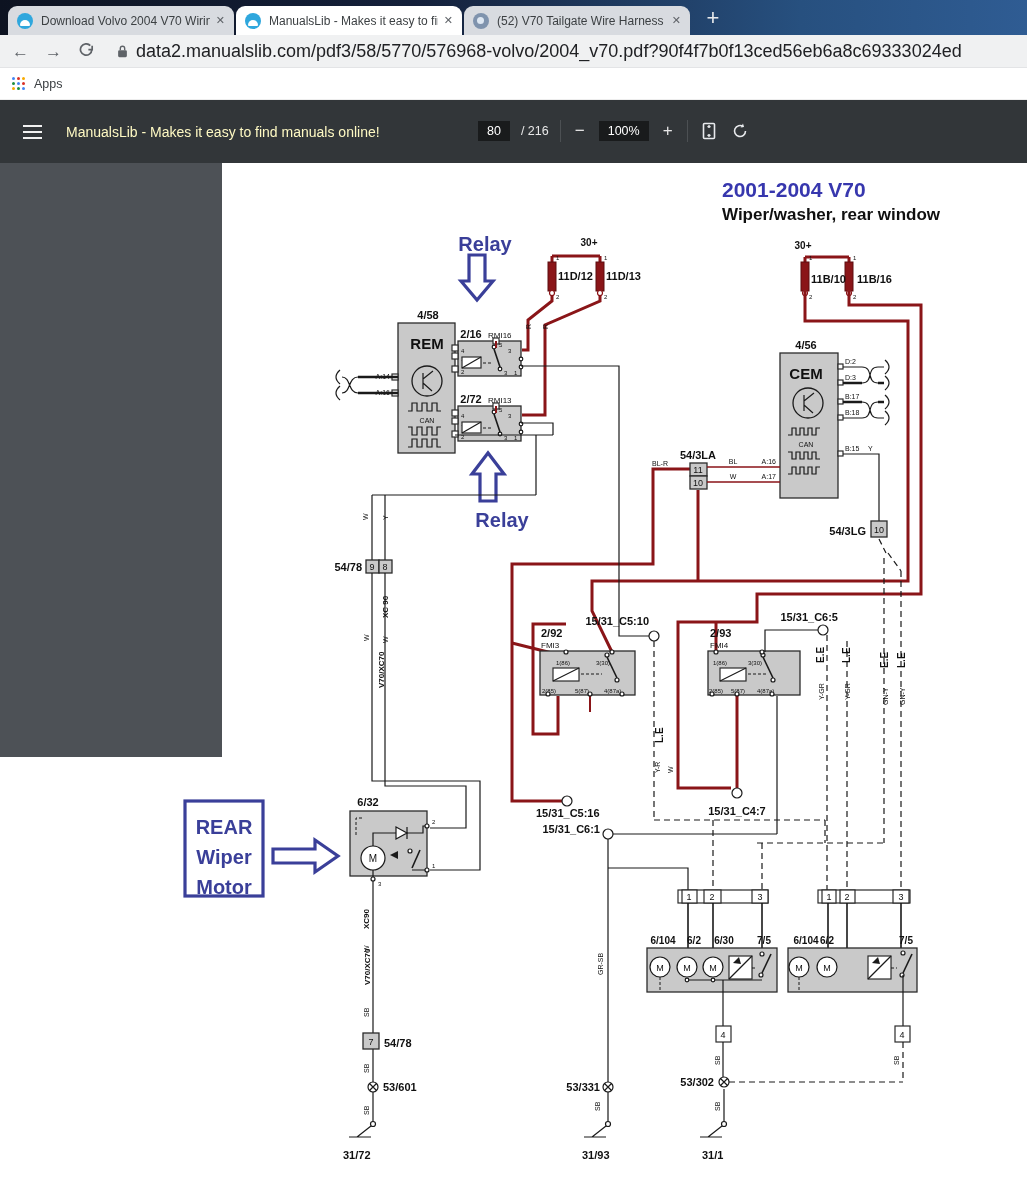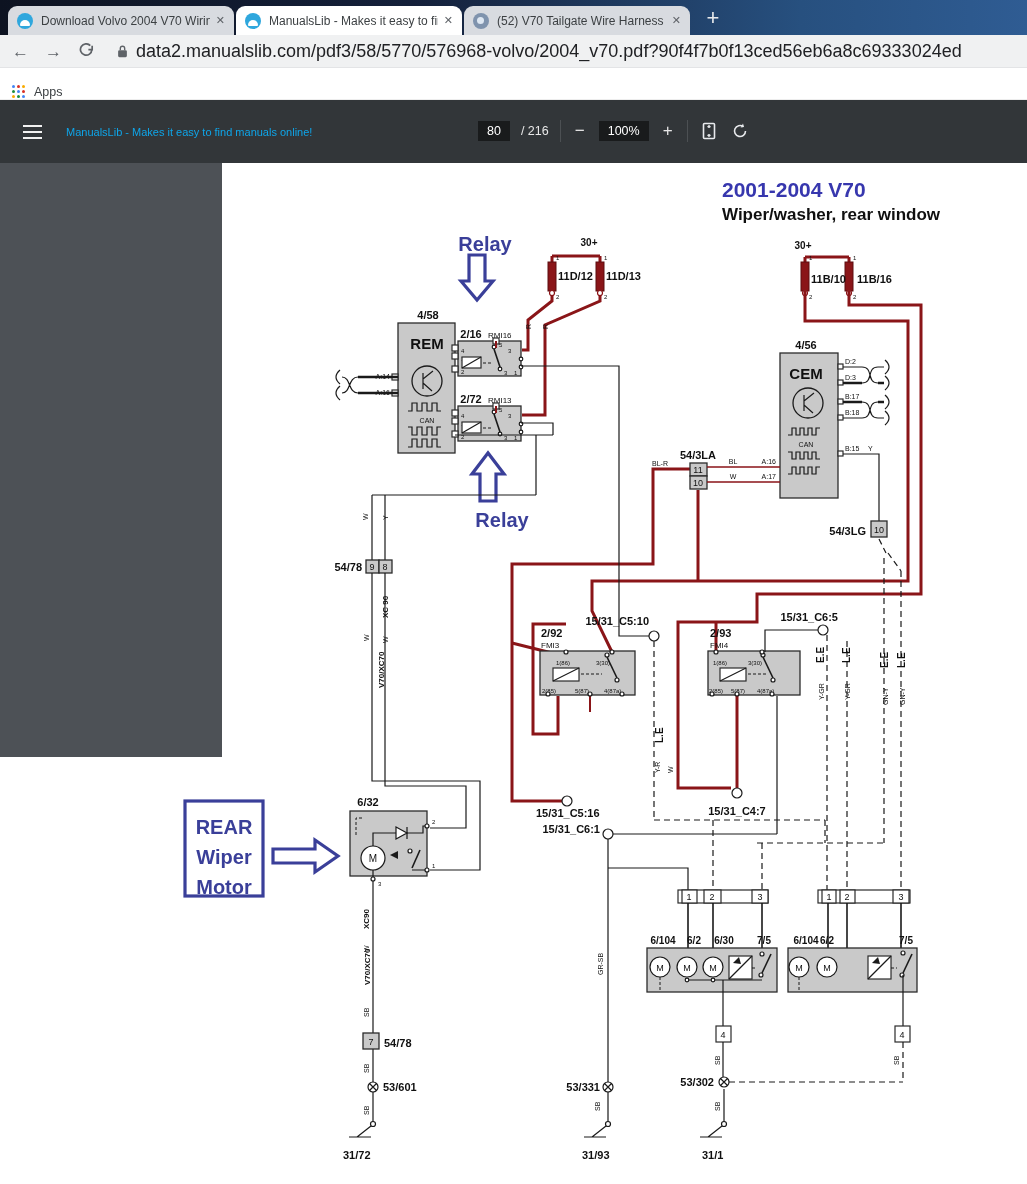--- a/index.html
+++ b/index.html
@@ -14,28 +14,28 @@
   .fav.alt{background:#7f93ad}
   .fav.alt::after{background:#dde7f2;border-radius:50%;width:7px;height:7px;left:4px;top:4px}
   .tab-close{margin-left:6px;color:#5f6368;font-size:11px;flex:none}
   .newtab{width:26px;height:26px;margin:0 0 4px 8px;color:#e8eaed;font-size:22px;font-weight:400;display:flex;align-items:center;justify-content:center;flex:none}
   
   #addrbar{height:33px;background:#f0f1f2;display:flex;align-items:center;padding:0 12px;gap:16px;border-bottom:1px solid #e3e4e6;box-sizing:border-box}
   .navicon{color:#5f6368;font-size:17px;line-height:1}
   .urlwrap{display:flex;align-items:center;gap:8px;margin-left:6px}
   .urltext{font-size:18px;color:#202124}
   
-  #bookbar{height:32px;background:#fff;display:flex;align-items:flex-end;padding:0 12px;gap:8px;font-size:12.5px;color:#3c4043;border-bottom:1px solid #ededed;box-sizing:border-box}
+  #bookbar{height:32px;background:#fff;display:flex;align-items:center;padding:0 12px;gap:8px;font-size:12.5px;color:#3c4043;border-bottom:1px solid #ededed;box-sizing:border-box}
   .gridicon{display:grid;grid-template-columns:repeat(3,4px);grid-template-rows:repeat(3,4px);gap:1px}
   .gridicon i{width:3px;height:3px;border-radius:50%}
   
   #pdfbar{height:63px;background:#323639;display:flex;align-items:center;color:#f1f1f1;position:relative}
   .burger{width:19px;margin-left:23px;display:flex;flex-direction:column;gap:4px}
   .burger span{height:2px;background:#f1f1f1;display:block}
-  .pdftitle{font-size:11px;margin-left:24px;color:#0ea5e9}
+  .pdftitle{font-size:14px;margin-left:24px;color:#fef9c3}
   .pdfcenter{position:absolute;left:478px;top:0;height:61px;display:flex;align-items:center;gap:11px}
   .nbox{background:#191b1c;padding:3px 9px;font-size:12.5px;color:#fff}
   .slash{font-size:12.5px;color:#e8e8e8}
   .vdiv{width:1px;height:22px;background:#4c5053}
   .pm{font-size:17px;color:#e8e8e8;width:16px;text-align:center}
   .ticon{display:flex;align-items:center}
   
   #content{position:relative;height:1021px;background:#fff}
   #content svg{position:absolute;left:0;top:0}
   

